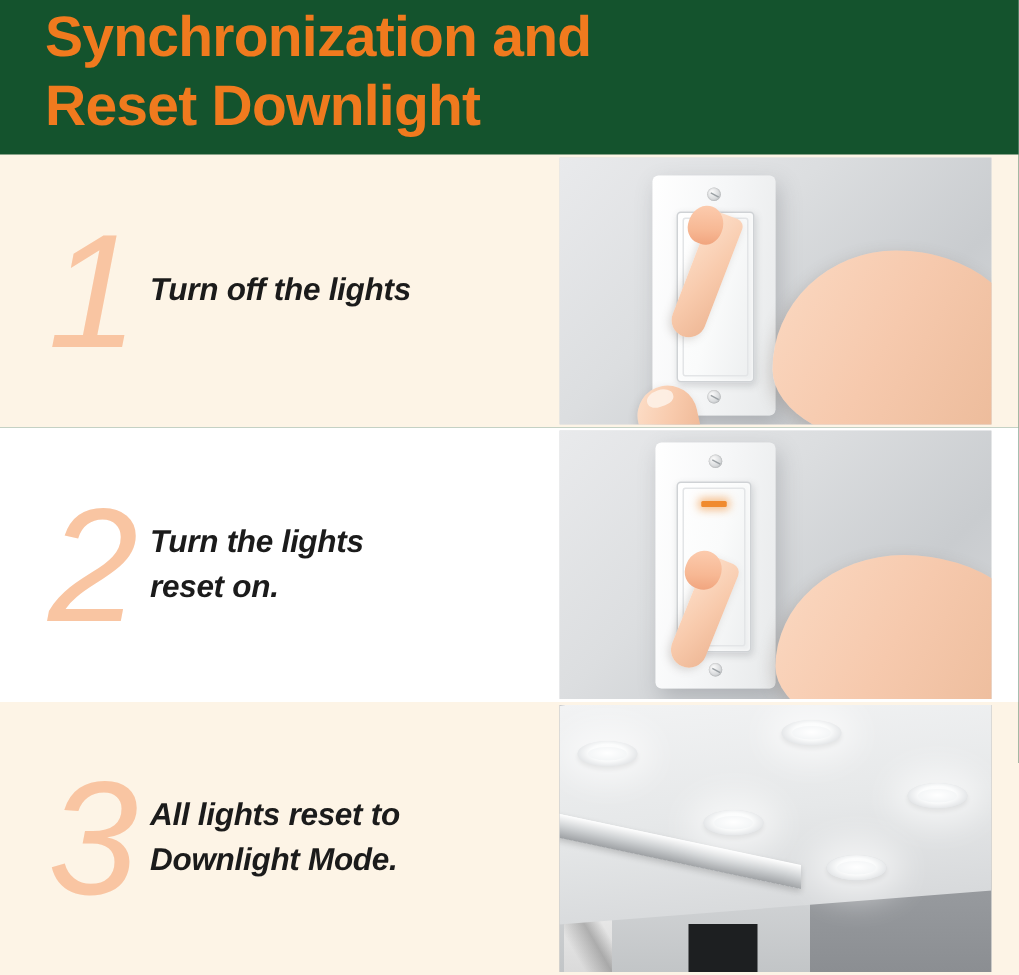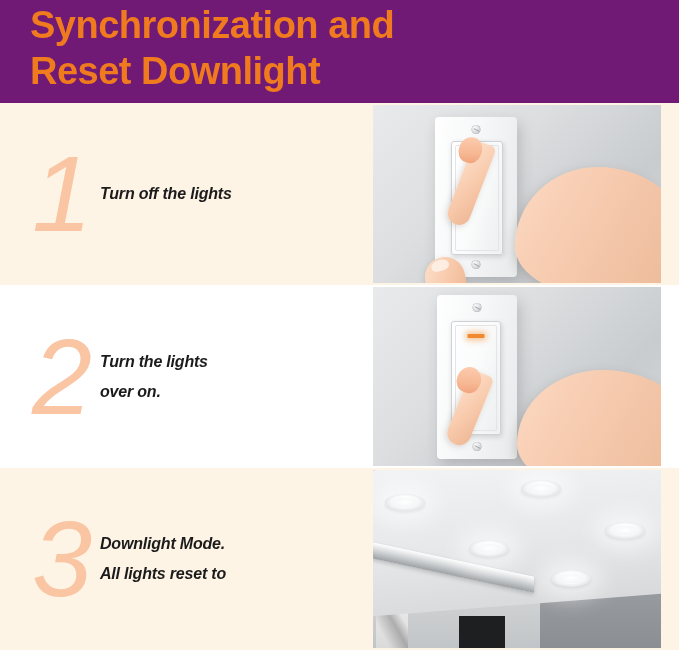--- a/index.html
+++ b/index.html
@@ -10,21 +10,21 @@
     width: 679px;
     height: 650px;
     background: #ffffff;
     font-family: "Liberation Sans", sans-serif;
     overflow: hidden;
   }
   .page {
     position: relative;
     width: 679px;
     height: 650px;
-    background: #701a75;
+    background: #14532d;
   }
 
   
   .title-block {
     position: absolute;
     left: 30px;
     top: 2px;
     width: 600px;
   }
   .title-line {
@@ -77,21 +77,21 @@
   }
   .step-caption {
     position: absolute;
     left: 100px;
     top: 50%;
     transform: translateY(-50%);
     width: 262px;
     font-family: "Liberation Sans", sans-serif;
     font-style: italic;
     font-weight: bold;
-    font-size: 16px;
+    font-size: 21px;
     line-height: 30px;
     color: #1b1b1b;
     letter-spacing: -0.2px;
   }
   .cap-line { display: block; white-space: nowrap; }
 
   
   .step-photo-col {
     position: relative;
     flex: 1 1 auto;
@@ -305,21 +305,21 @@
         <div class="thumbnail-nail" style="left:58px; bottom:12px; width:18px; height:11px; transform:rotate(-18deg);"></div>
       </div>
     </div>
   </div>
 
   <div class="step-row row-white" id="row-2">
     <div class="step-text-col">
       <div class="step-number">2</div>
       <div class="step-caption">
         <span class="cap-line">Turn the lights</span>
-        <span class="cap-line">over on.</span>
+        <span class="cap-line">reset on.</span>
       </div>
     </div>
     <div class="step-photo-col">
       <div class="photo">
         <div class="wall"></div>
         <div class="plate" style="left:64px; top:8px; width:80px; height:164px;">
           <div class="plate-screw" style="top:8px;"></div>
           <div class="plate-screw" style="bottom:8px;"></div>
           <div class="rocker" style="left:14px; top:26px; width:48px; height:112px;">
             <div class="rocker-inner"></div>
@@ -331,22 +331,22 @@
         <div class="finger" style="left:84px; top:84px; width:24px; height:76px; border-radius:12px 12px 24px 24px; transform:rotate(22deg);"></div>
         <div class="fingertip" style="left:84px; top:80px; width:24px; height:26px; transform:rotate(22deg);"></div>
       </div>
     </div>
   </div>
 
   <div class="step-row row-cream" id="row-3">
     <div class="step-text-col">
       <div class="step-number">3</div>
       <div class="step-caption">
+        <span class="cap-line">All lights reset to</span>
         <span class="cap-line">Downlight Mode.</span>
-        <span class="cap-line">All lights reset to</span>
       </div>
     </div>
     <div class="step-photo-col">
       <div class="photo">
         <div class="ceiling-scene">
           <div class="wall-back"></div>
           <div class="wall-right"></div>
           <div class="doorway"></div>
           <div class="marble"></div>
           <div class="ceiling"></div>

